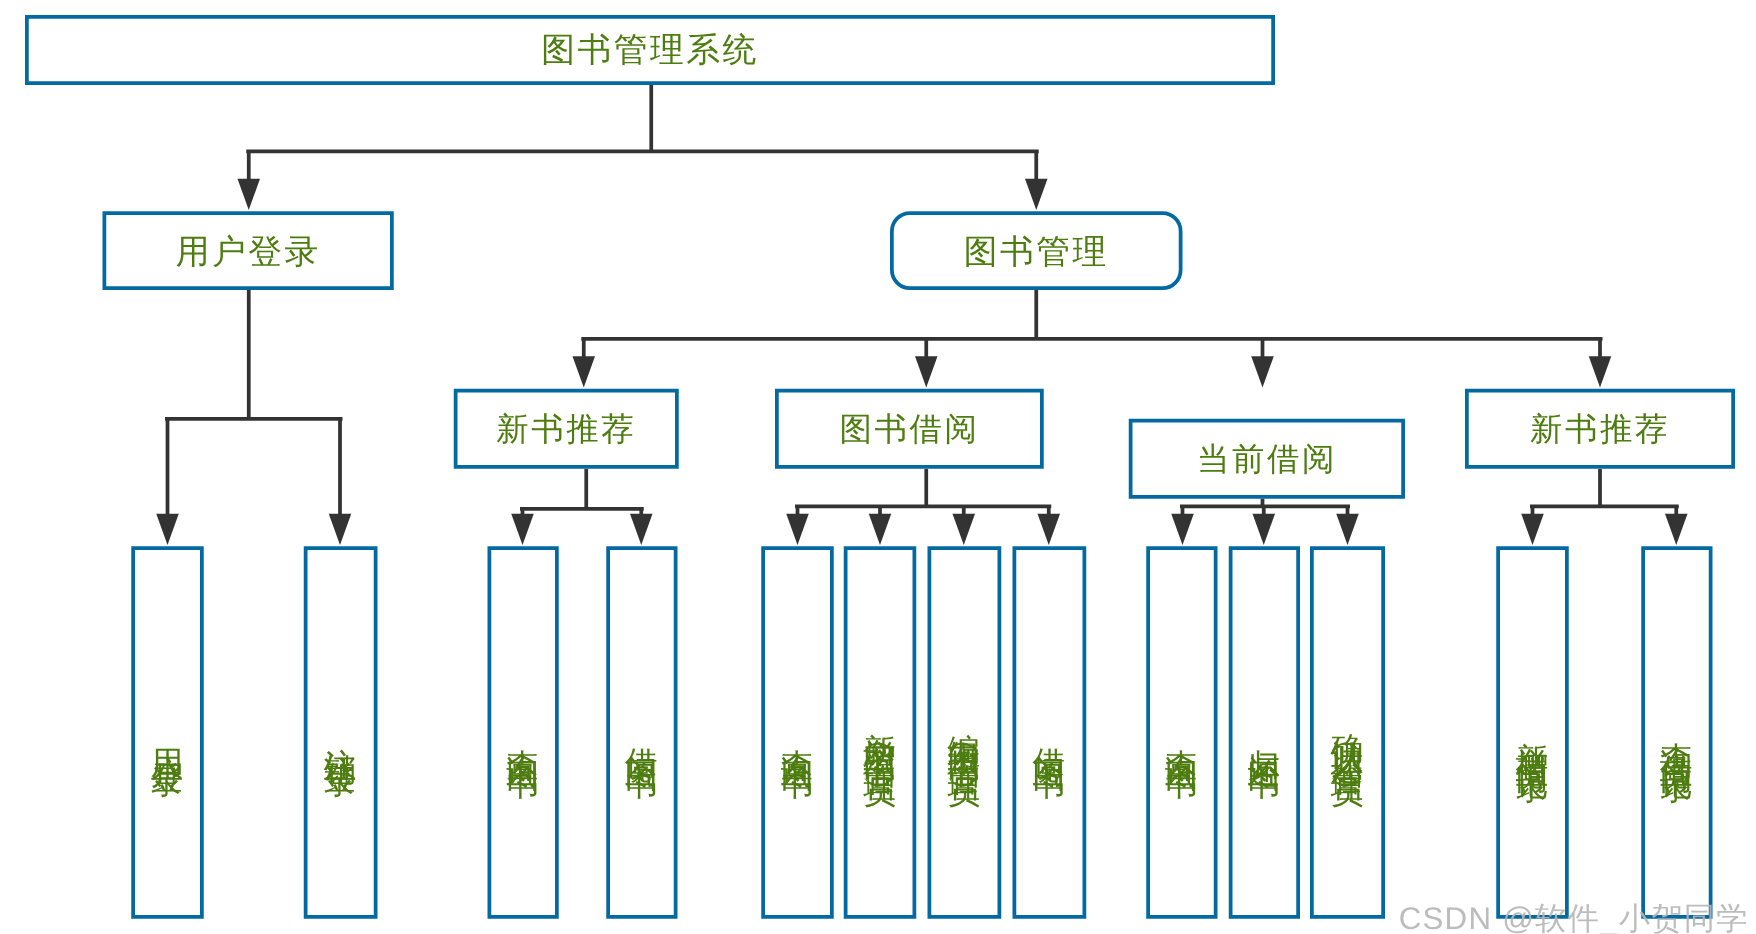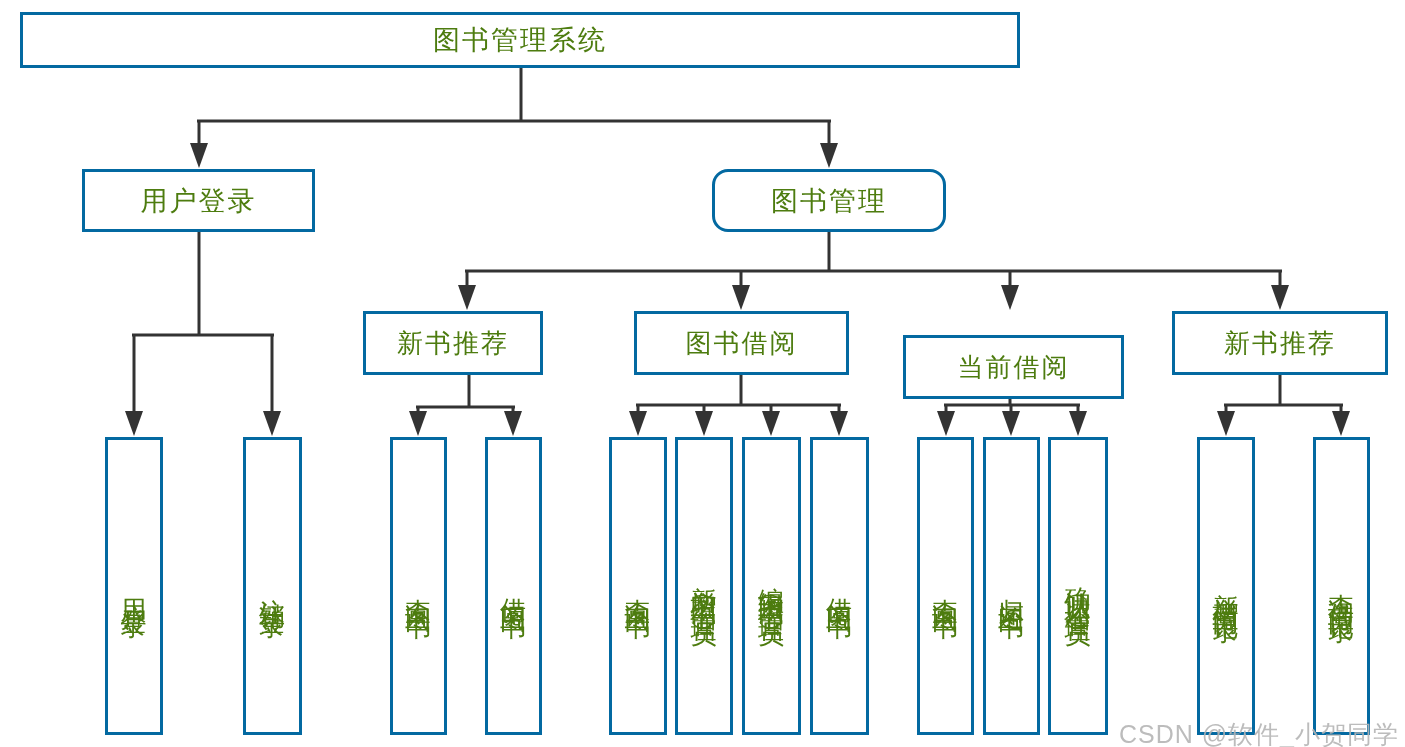--- a/index.html
+++ b/index.html
@@ -145,21 +145,21 @@
       <polygon class="arrowhead" points="1332,411 1350,411 1341,436"></polygon>
     </g>
   </svg>
 
   <div class="node hnode root-node">图书管理系统</div>
 
   <div class="node hnode lvl2" style="left:82px; width:233px;">用户登录</div>
   <div class="node hnode lvl2" style="left:712px; width:234px;border-radius:16px;">图书管理</div>
 
   <div class="node hnode lvl3" style="left:363px; width:180px;">新书推荐</div>
-  <div class="node hnode lvl3" style="left:634px; width:215px;">图书借阅</div>
+  <div class="node hnode lvl3" style="left:620px; width:215px;">图书借阅</div>
   <div class="node hnode lvl3" style="left:903px; width:221px;margin-top:24px;">当前借阅</div>
   <div class="node hnode lvl3" style="left:1172px; width:216px;">新书推荐</div>
 
   <div class="node leaf" style="left:105px; width:58px;">用户登录</div>
   <div class="node leaf" style="left:243px; width:59px;">注销登录</div>
 
   <div class="node leaf" style="left:390px; width:57px;">查询图书</div>
   <div class="node leaf" style="left:485px; width:57px;">借阅图书</div>
 
   <div class="node leaf" style="left:609px; width:58px;">查询图书</div>

